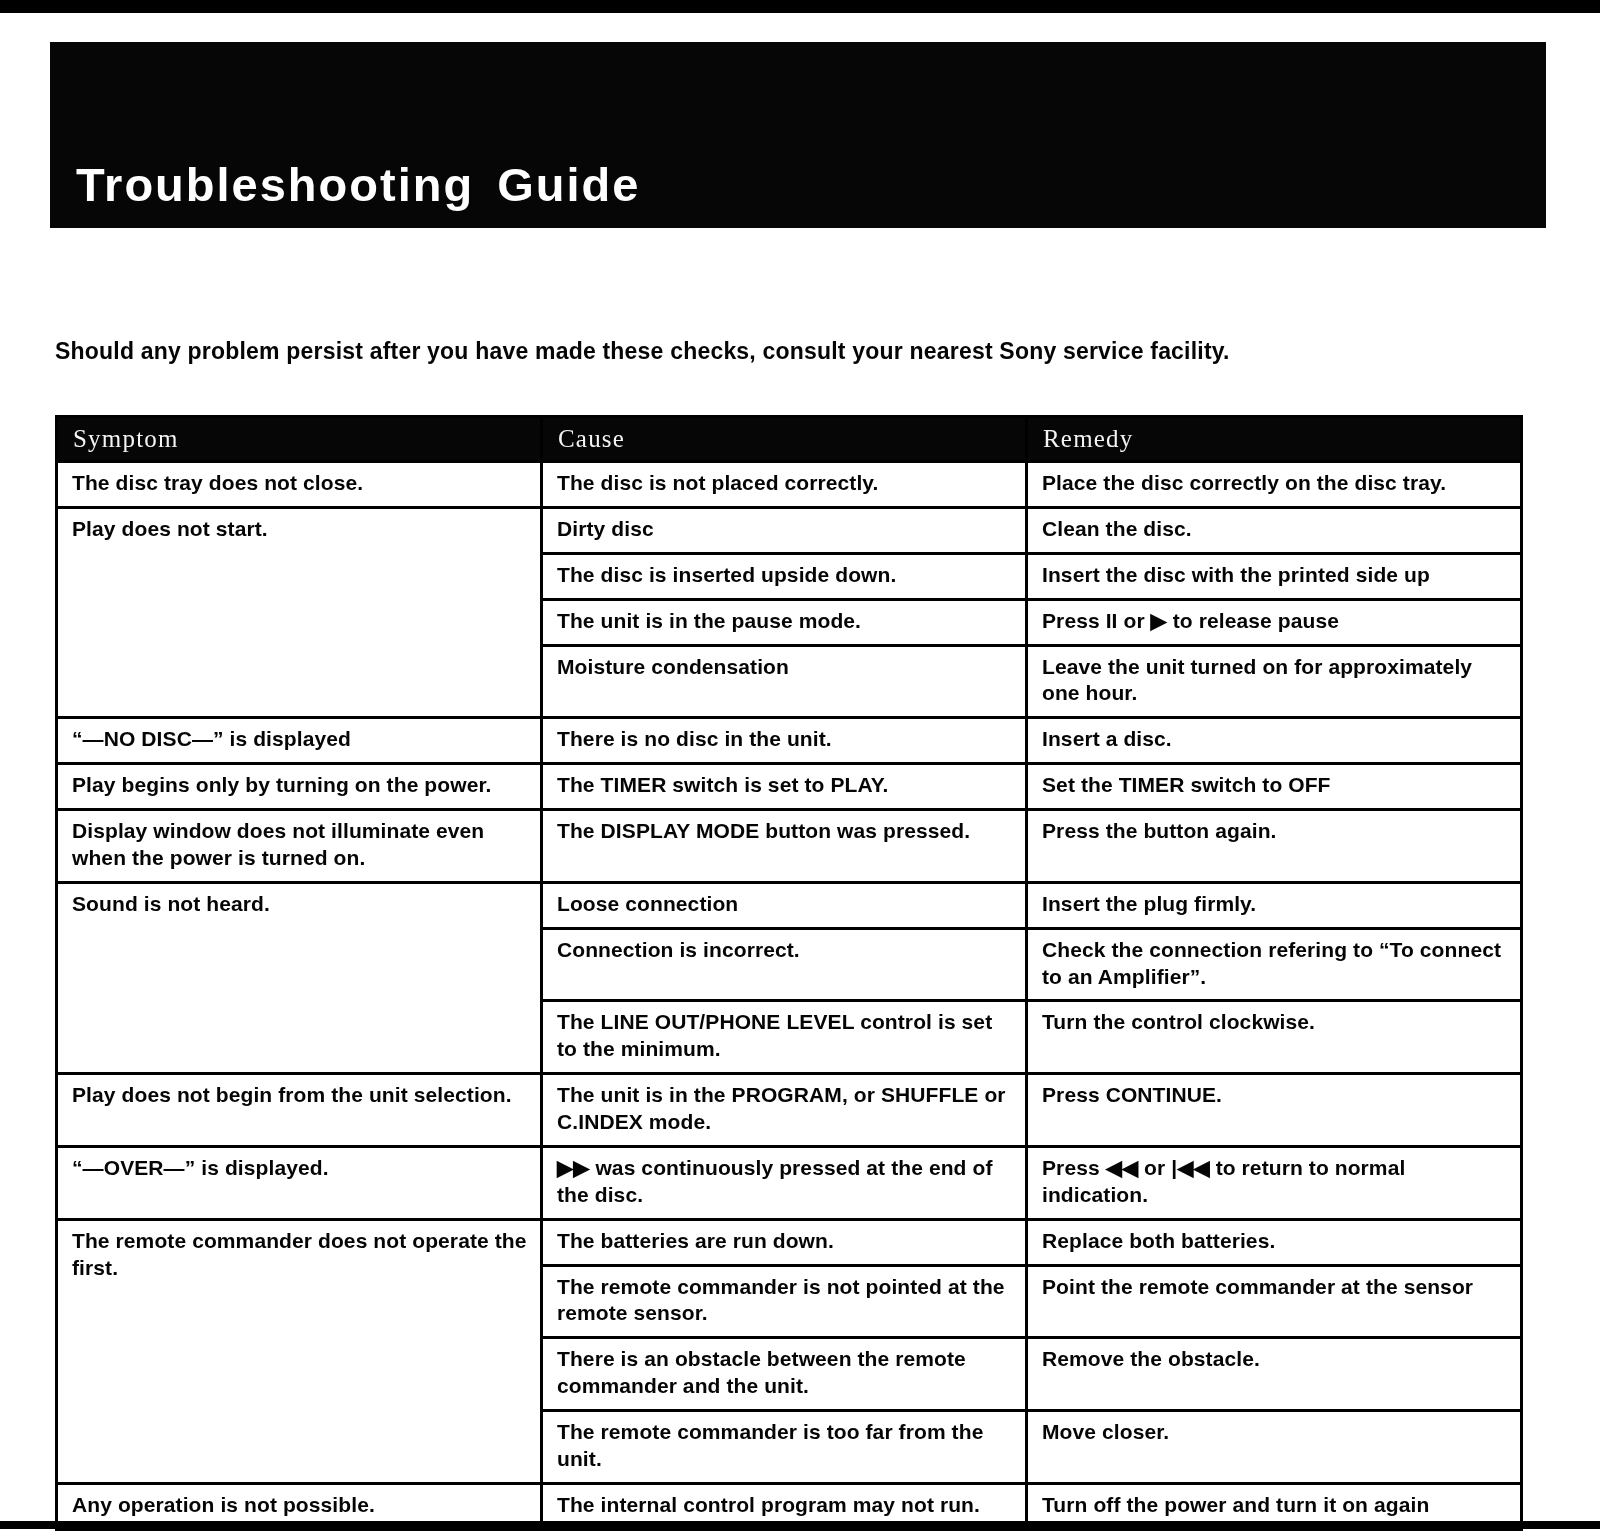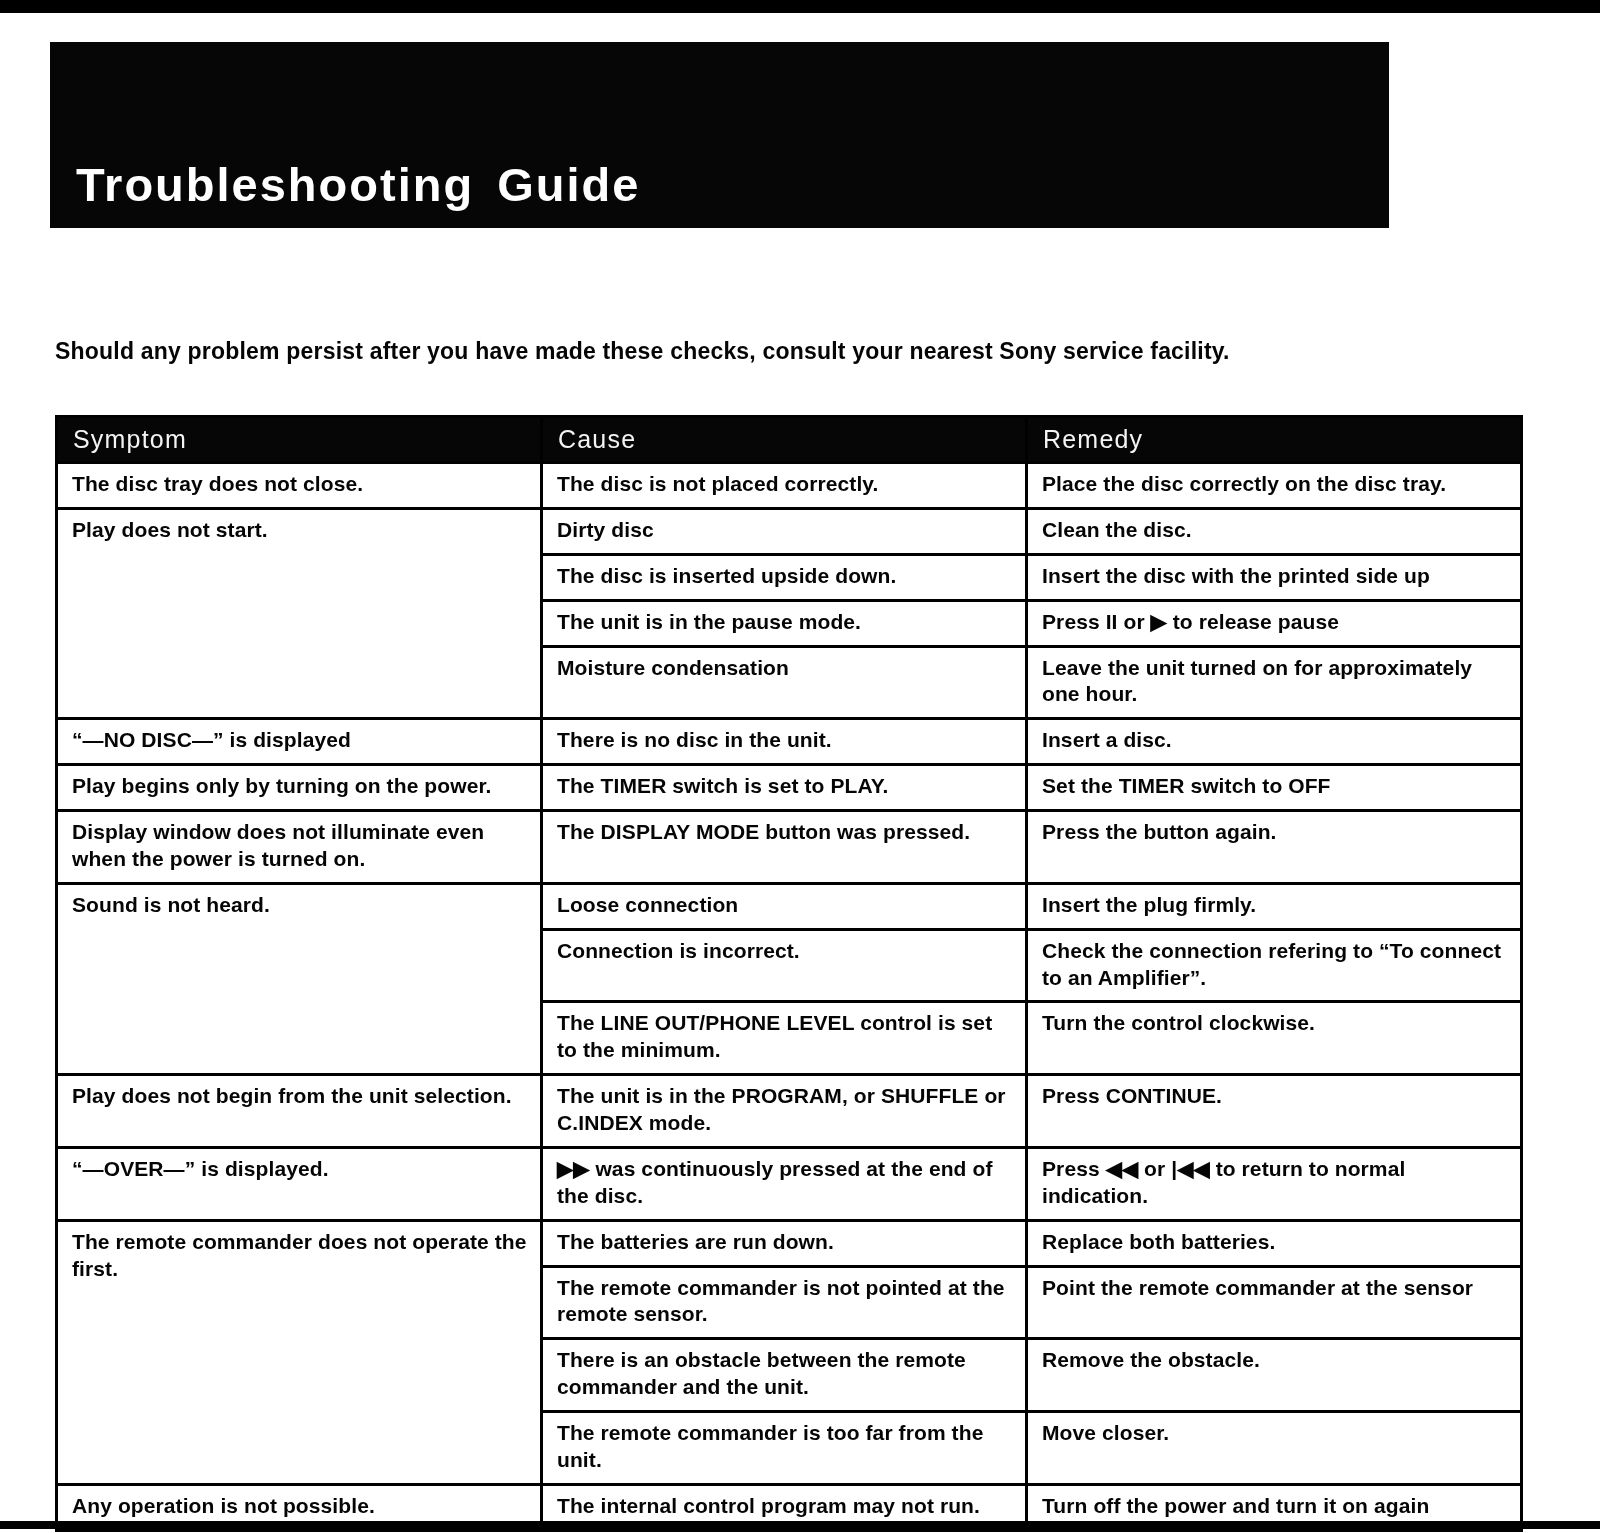--- a/index.html
+++ b/index.html
@@ -27,21 +27,21 @@
     position: absolute;
     bottom: 4px; left: 0;
     width: 100%;
     height: 8px;
     background: #000;
   }
   .banner {
     position: absolute;
     top: 42px;
     left: 50px;
-    width: 1339px;
+    width: 1496px;
     height: 186px;
     background: #060606;
     box-sizing: border-box;
     display: flex;
     align-items: flex-end;
     padding: 0 0 16px 26px;
   }
   .banner h1 {
     margin: 0;
     color: #ffffff;
@@ -71,20 +71,21 @@
   }
   table.ts th {
     background: #060606;
     color: #f4f4f4;
     font-size: 25px;
     font-weight: 400;
     letter-spacing: 1.2px;
     text-align: left;
     padding: 7px 8px 7px 15px;
     border: 3px solid #000;
+    font-family: Liberation Serif, serif;
   }
   table.ts col.c-symptom { width: 485px; }
   table.ts col.c-cause   { width: 485px; }
   table.ts col.c-remedy  { width: 495px; }
   table.ts td {
     border: 3px solid #000000;
     font-size: 21px;
     font-weight: 700;
     line-height: 1.28;
     padding: 7px 12px 9px 14px;

